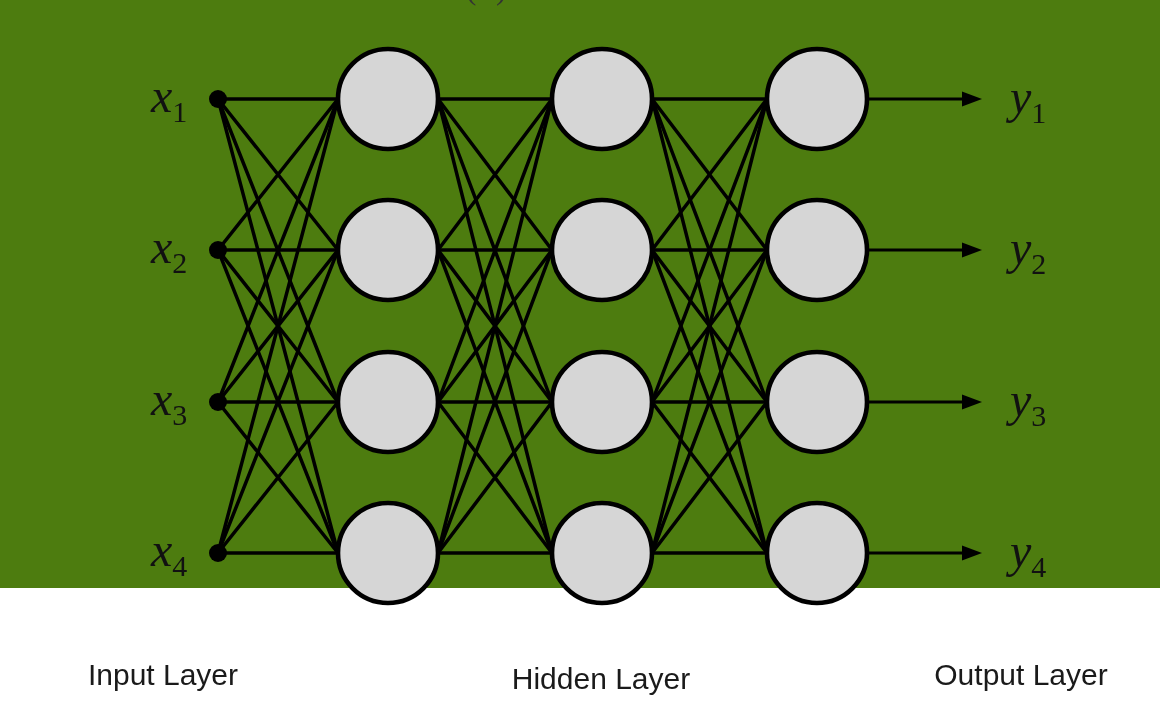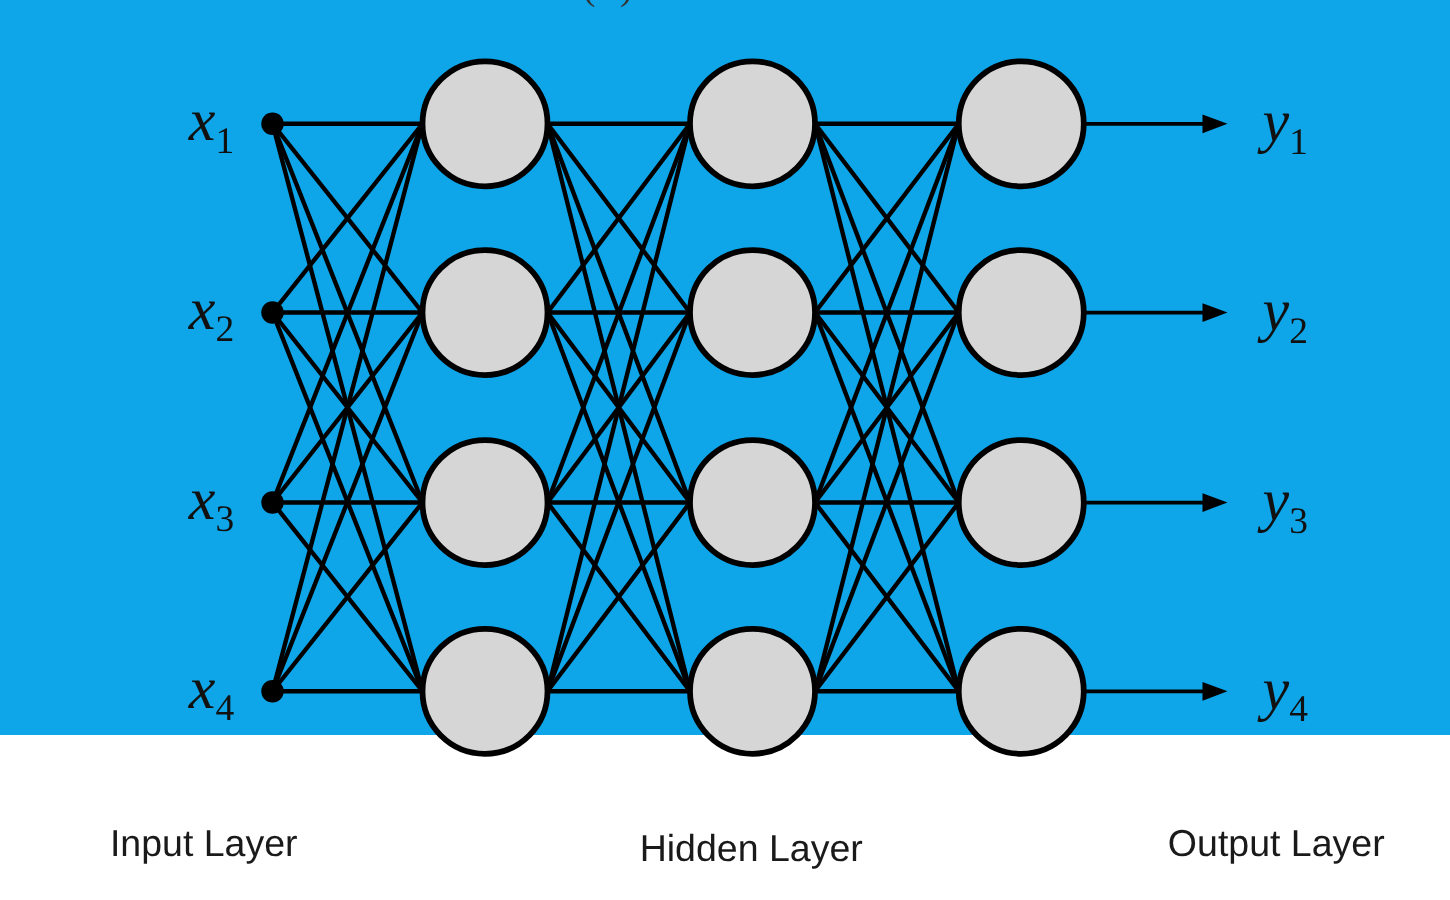--- a/index.html
+++ b/index.html
@@ -4,21 +4,21 @@
 <style>
   html, body {
     margin: 0; padding: 0;
     width: 1160px; height: 720px;
     background: #ffffff;
     overflow: hidden;
   }
   .stage {
     position: relative;
     width: 1160px; height: 588px;
-    background: #0ea5e9;
+    background: #4d7c0f;
     text-align: right;
   }
   svg { display: block; }
   svg text { user-select: none; }
 
   .edge       { stroke: #000000; stroke-width: 3.5; stroke-linecap: round; }
   .node       { stroke: #000000; stroke-width: 4.6; }
   .arrow-line { stroke: #000000; stroke-width: 3; }
 
   .layer-cap {

